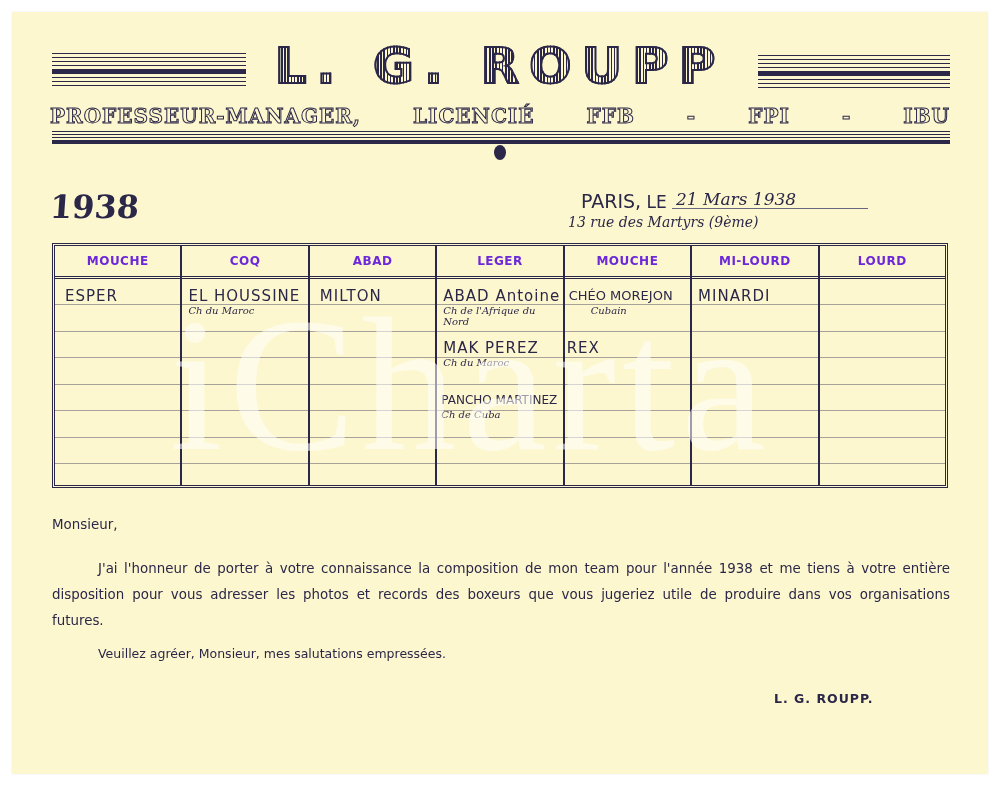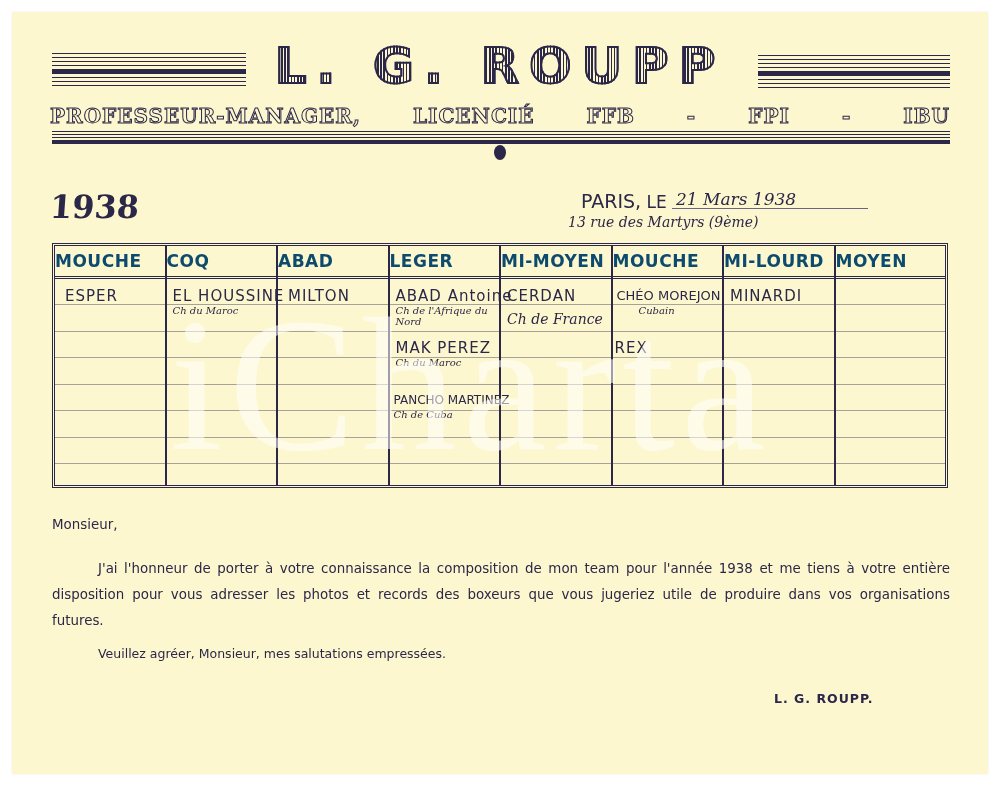--- a/index.html
+++ b/index.html
@@ -73,21 +73,21 @@
   }
   .cols { position: absolute; inset: 0; display: flex; }
   .col {
     flex: 1 1 0; position: relative;
     border-right: 2px solid #2b2748;
   }
   .col:last-child { border-right: none; }
   .col-head {
     height: 30px; border-bottom: 3px double #2b2748;
     font-family: "DejaVu Sans", sans-serif; font-weight: bold;
-    font-size: 17px; line-height: 30px; text-align: left; color: #0c4a6e;
+    font-size: 12px; line-height: 30px; text-align: center; color: #6d28d9;
     letter-spacing: 0.5px;
   }
   .col-body {
     position: absolute; left: 0; right: 0; top: 33px; bottom: 0;
     background-image: repeating-linear-gradient(180deg, transparent 0 25.5px, #a6a29a 25.5px 26.5px);
   }
   .entry { position: absolute; left: 10px; right: 4px; color: #2b2748; }
   .entry .name {
     font-family: "DejaVu Sans", sans-serif; font-size: 15px; letter-spacing: 1px;
     line-height: 18px; white-space: nowrap;
@@ -212,29 +212,20 @@
           <div class="name">MAK PEREZ</div>
           <div class="note">Ch du Maroc</div>
         </div>
         <div class="entry" style="top:112px; left:4px;">
           <div class="name" style="font-size:12px; letter-spacing:0;">PANCHO MARTINEZ</div>
           <div class="note">Ch de Cuba</div>
         </div>
       </div>
     </div>
 
-    <div class="col">
-      <div class="col-head">MI-MOYEN</div>
-      <div class="col-body">
-        <div class="entry" style="top:8px; left:6px;">
-          <div class="name">CERDAN</div>
-          <div class="note big" style="margin-top:6px;">Ch de France</div>
-        </div>
-      </div>
-    </div>
 
     <div class="col">
       <div class="col-head">MOUCHE</div>
       <div class="col-body">
         <div class="entry" style="top:8px; left:4px;">
           <div class="name" style="font-size:13px; letter-spacing:0;">CHÉO MOREJON</div>
           <div class="note" style="padding-left:22px;">Cubain</div>
         </div>
         <div class="entry" style="top:60px; left:2px;">
           <div class="name">REX</div>
@@ -245,21 +236,21 @@
     <div class="col">
       <div class="col-head">MI-LOURD</div>
       <div class="col-body">
         <div class="entry" style="top:8px; left:6px;">
           <div class="name">MINARDI</div>
         </div>
       </div>
     </div>
 
     <div class="col">
-      <div class="col-head">MOYEN</div>
+      <div class="col-head">LOURD</div>
       <div class="col-body"></div>
     </div>
   </div>
 </div>
 
 <div class="watermark">iCharta</div>
 
 <div class="letter">
   <p class="salutation">Monsieur,</p>
   <p class="para">J'ai l'honneur de porter à votre connaissance la composition de mon team pour l'année 1938 et me tiens à votre entière disposition pour vous adresser les photos et records des boxeurs que vous jugeriez utile de produire dans vos organisations futures.</p>

